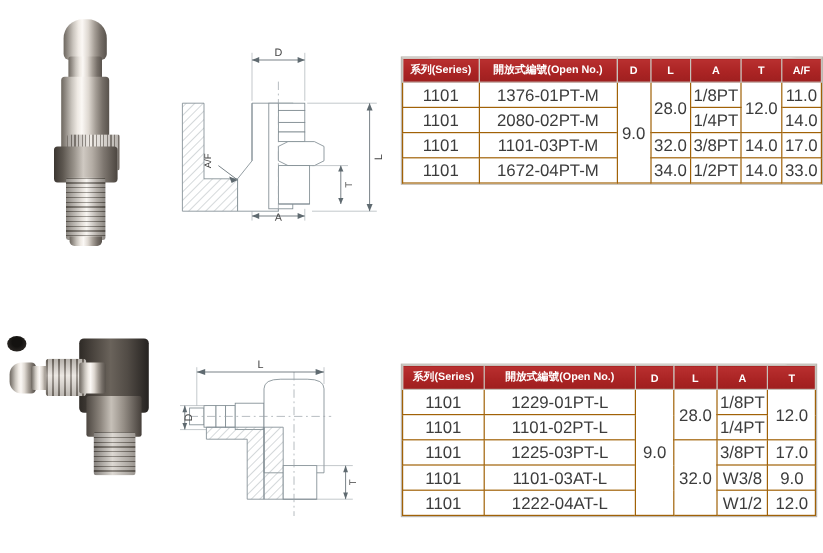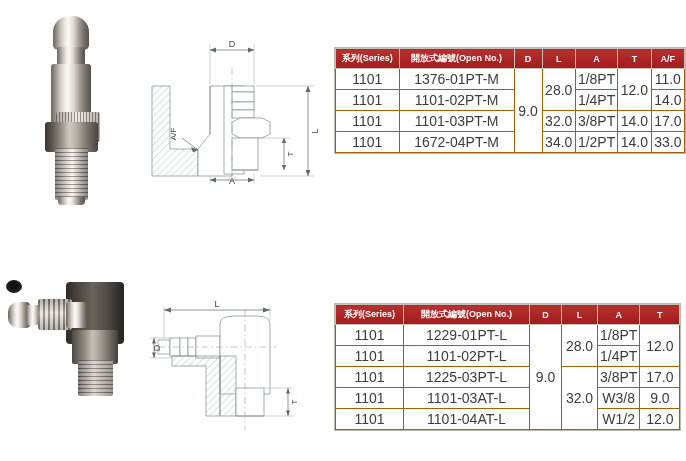--- a/index.html
+++ b/index.html
@@ -230,21 +230,21 @@
         <td>1101</td>
         <td>1376-01PT-M</td>
         <td rowspan="4">9.0</td>
         <td rowspan="2">28.0</td>
         <td>1/8PT</td>
         <td rowspan="2">12.0</td>
         <td>11.0</td>
       </tr>
       <tr>
         <td>1101</td>
-        <td>1101-02PT-M</td>
+        <td>2080-02PT-M</td>
         <td>1/4PT</td>
         <td>14.0</td>
       </tr>
       <tr>
         <td>1101</td>
         <td>1101-03PT-M</td>
         <td>32.0</td>
         <td>3/8PT</td>
         <td>14.0</td>
         <td>17.0</td>
@@ -366,19 +366,19 @@
         <td>17.0</td>
       </tr>
       <tr>
         <td>1101</td>
         <td>1101-03AT-L</td>
         <td>W3/8</td>
         <td>9.0</td>
       </tr>
       <tr>
         <td>1101</td>
-        <td>1101-04AT-L</td>
+        <td>1222-04AT-L</td>
         <td>W1/2</td>
         <td>12.0</td>
       </tr>
     </tbody>
   </table>
 </div>
 
 </body></html>

